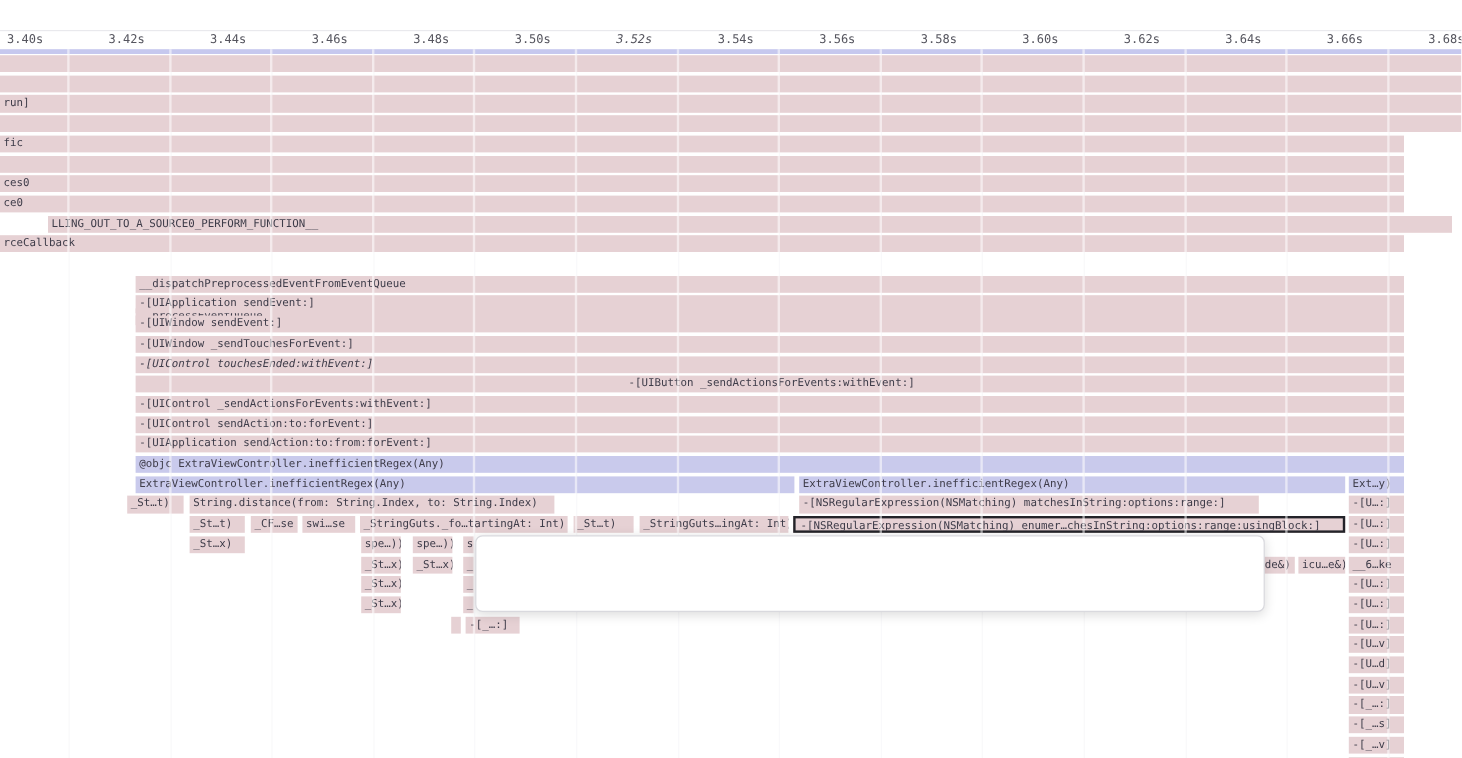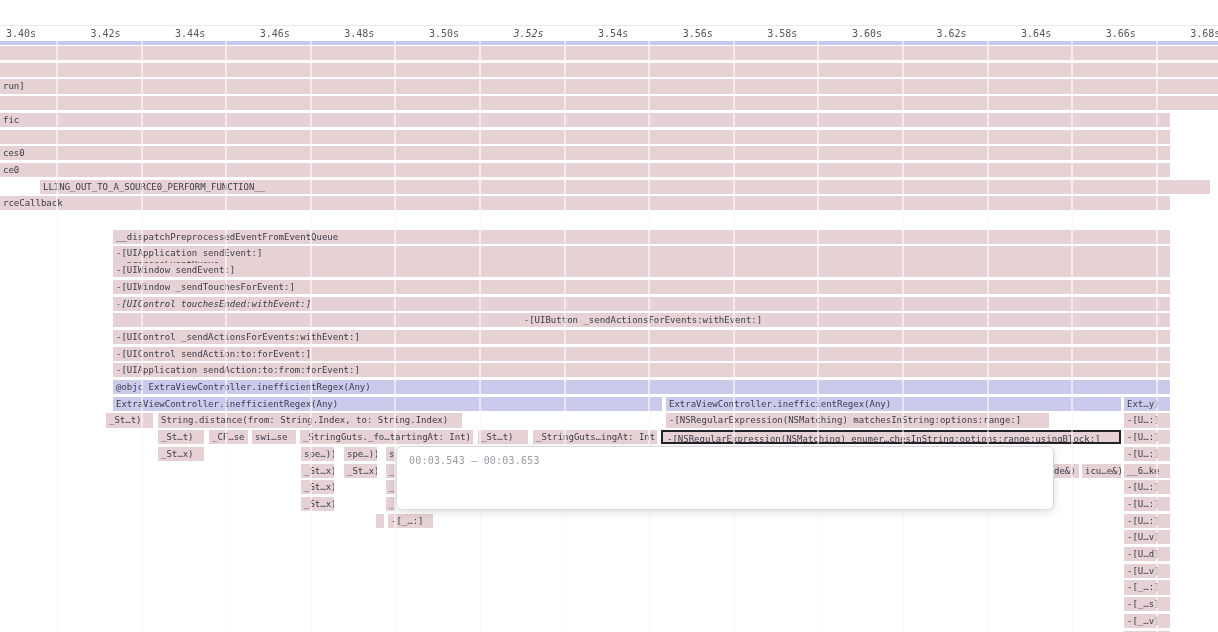--- a/index.html
+++ b/index.html
@@ -138,15 +138,14 @@
       <div class="gl-over" style="left: 648.2px;"></div>
       <div class="gl-over" style="left: 732.8px;"></div>
       <div class="gl-over" style="left: 817.4px;"></div>
       <div class="gl-over" style="left: 902px;"></div>
       <div class="gl-over" style="left: 986.6px;"></div>
       <div class="gl-over" style="left: 1071.2px;"></div>
       <div class="gl-over" style="left: 1155.8px;"></div>
     </div>
 
   <div class="tooltip" id="tooltip" style="left: 396px; top: 446px; width: 658px; min-height: 64px;">
-    <div class="tt-muted">00:03.543 — 00:03.653</div>
   </div>
 </div>
 
 </body></html>

